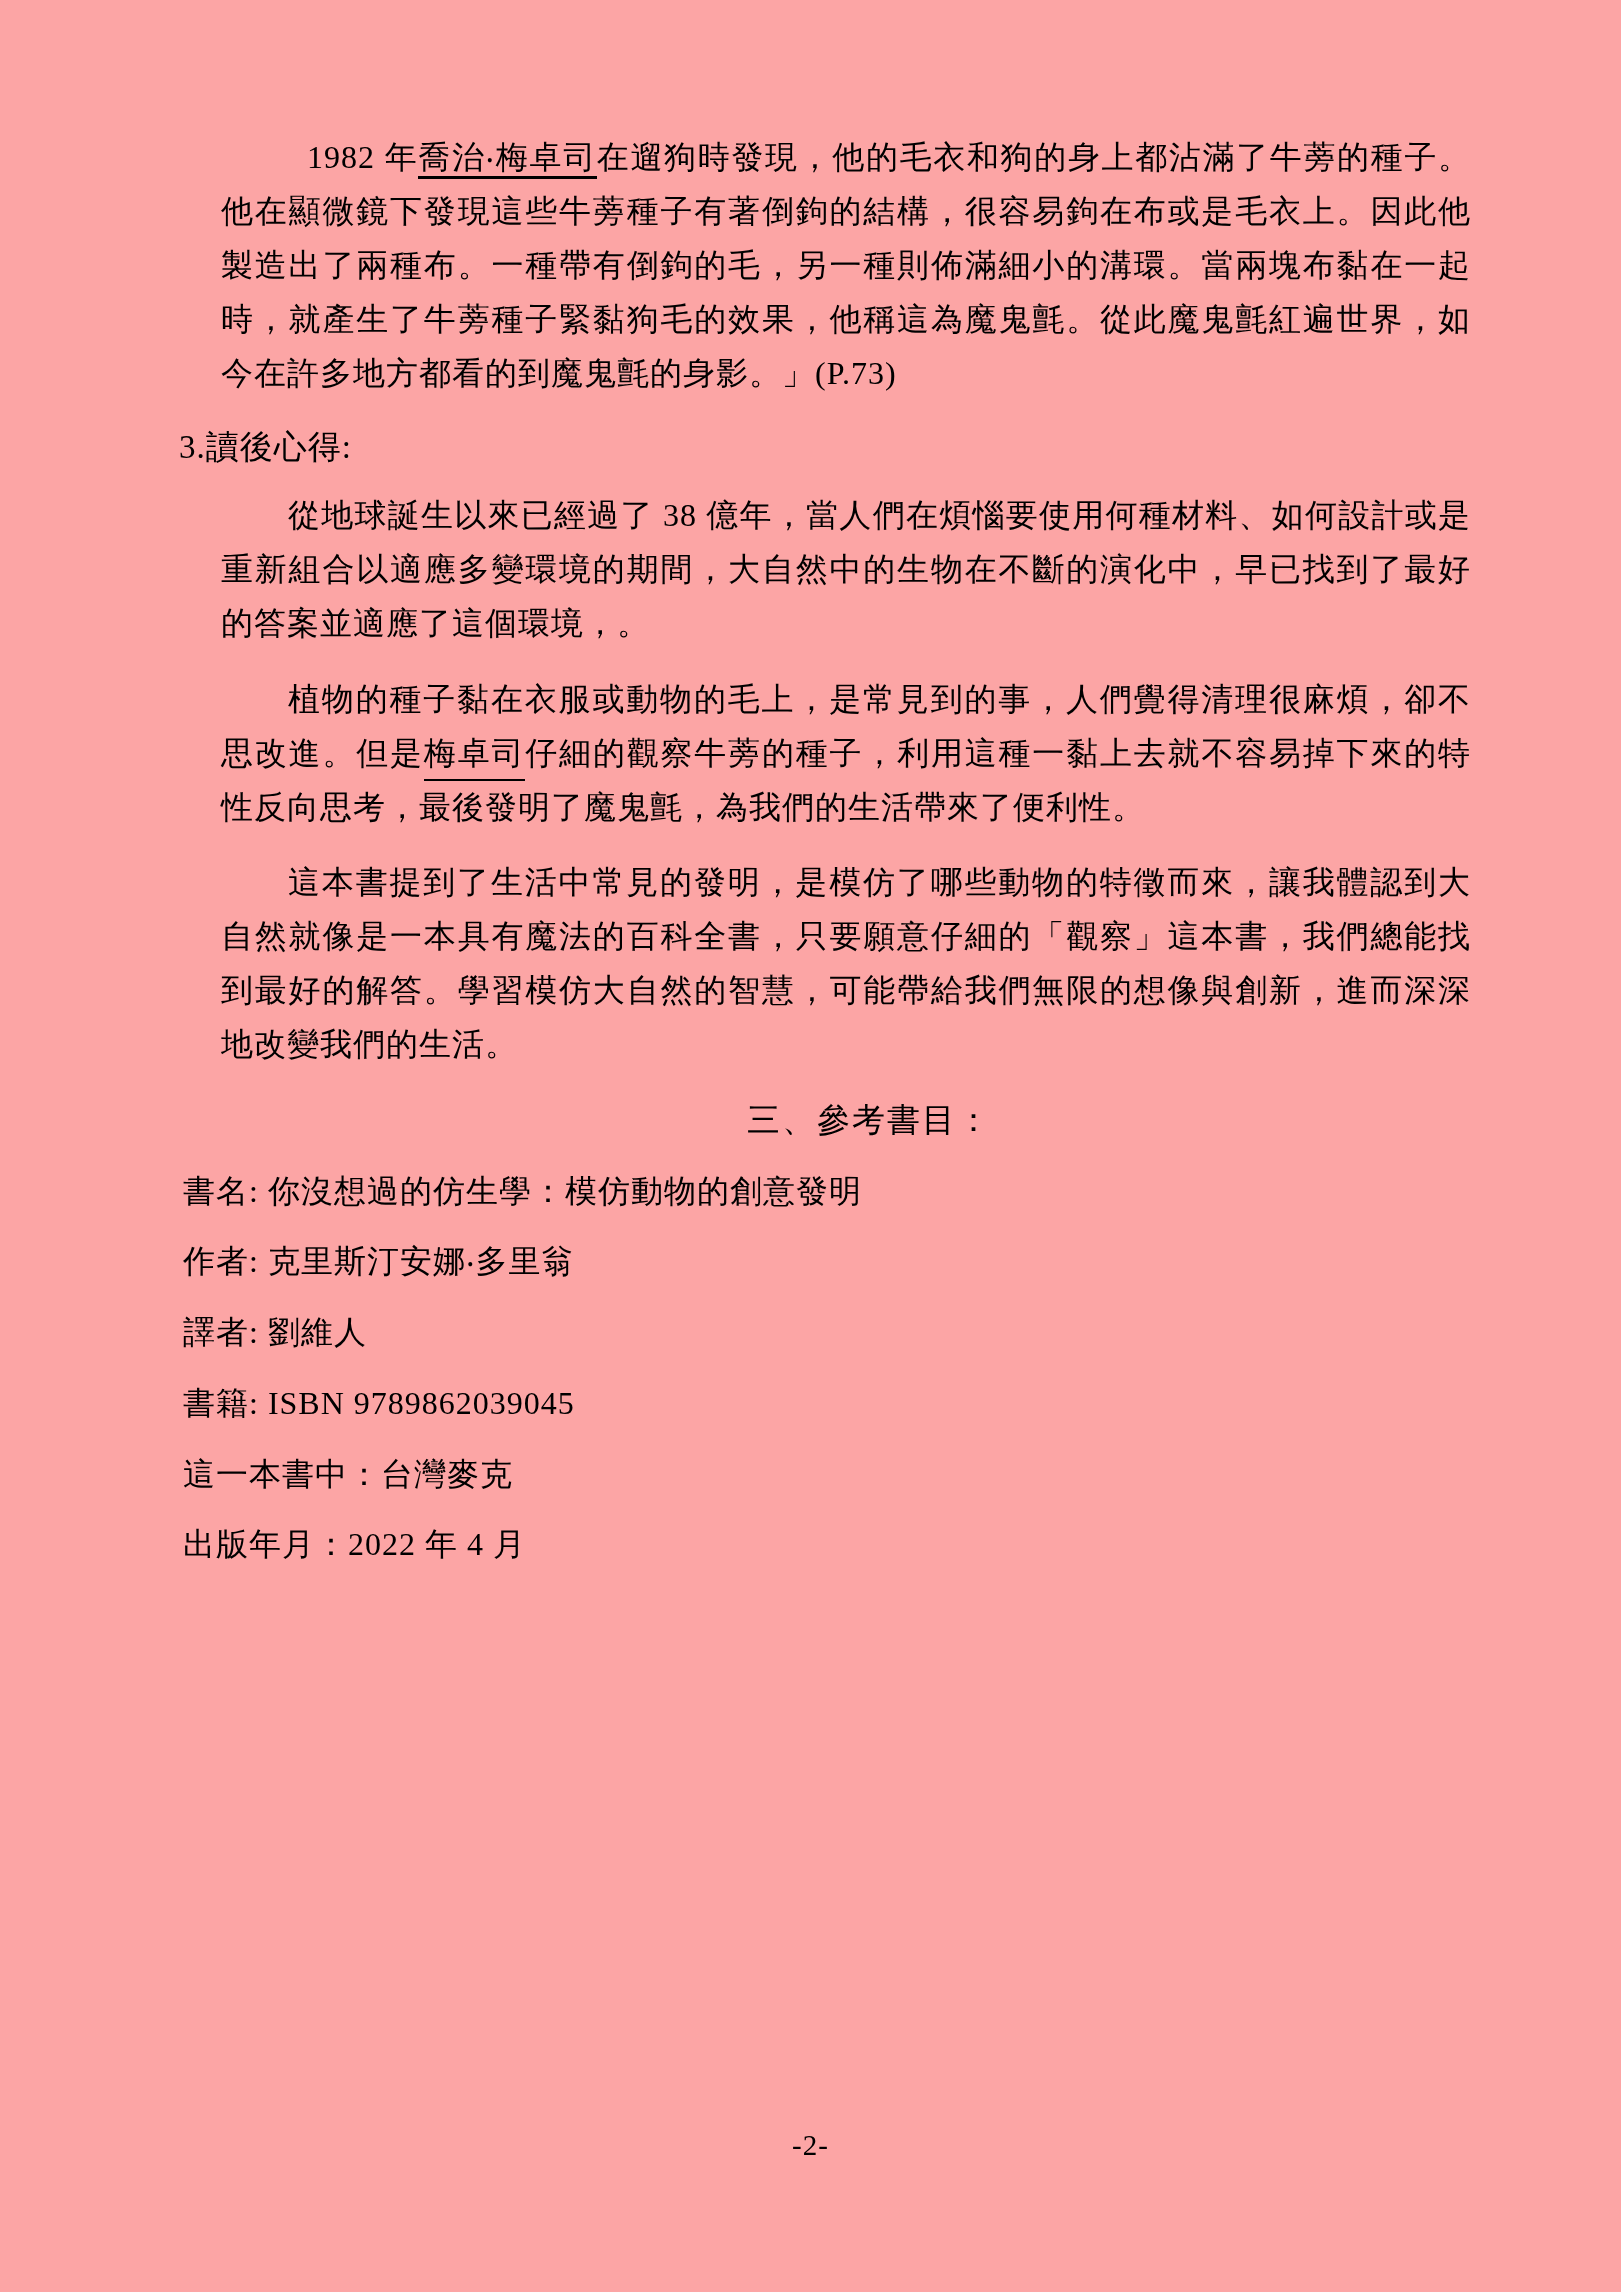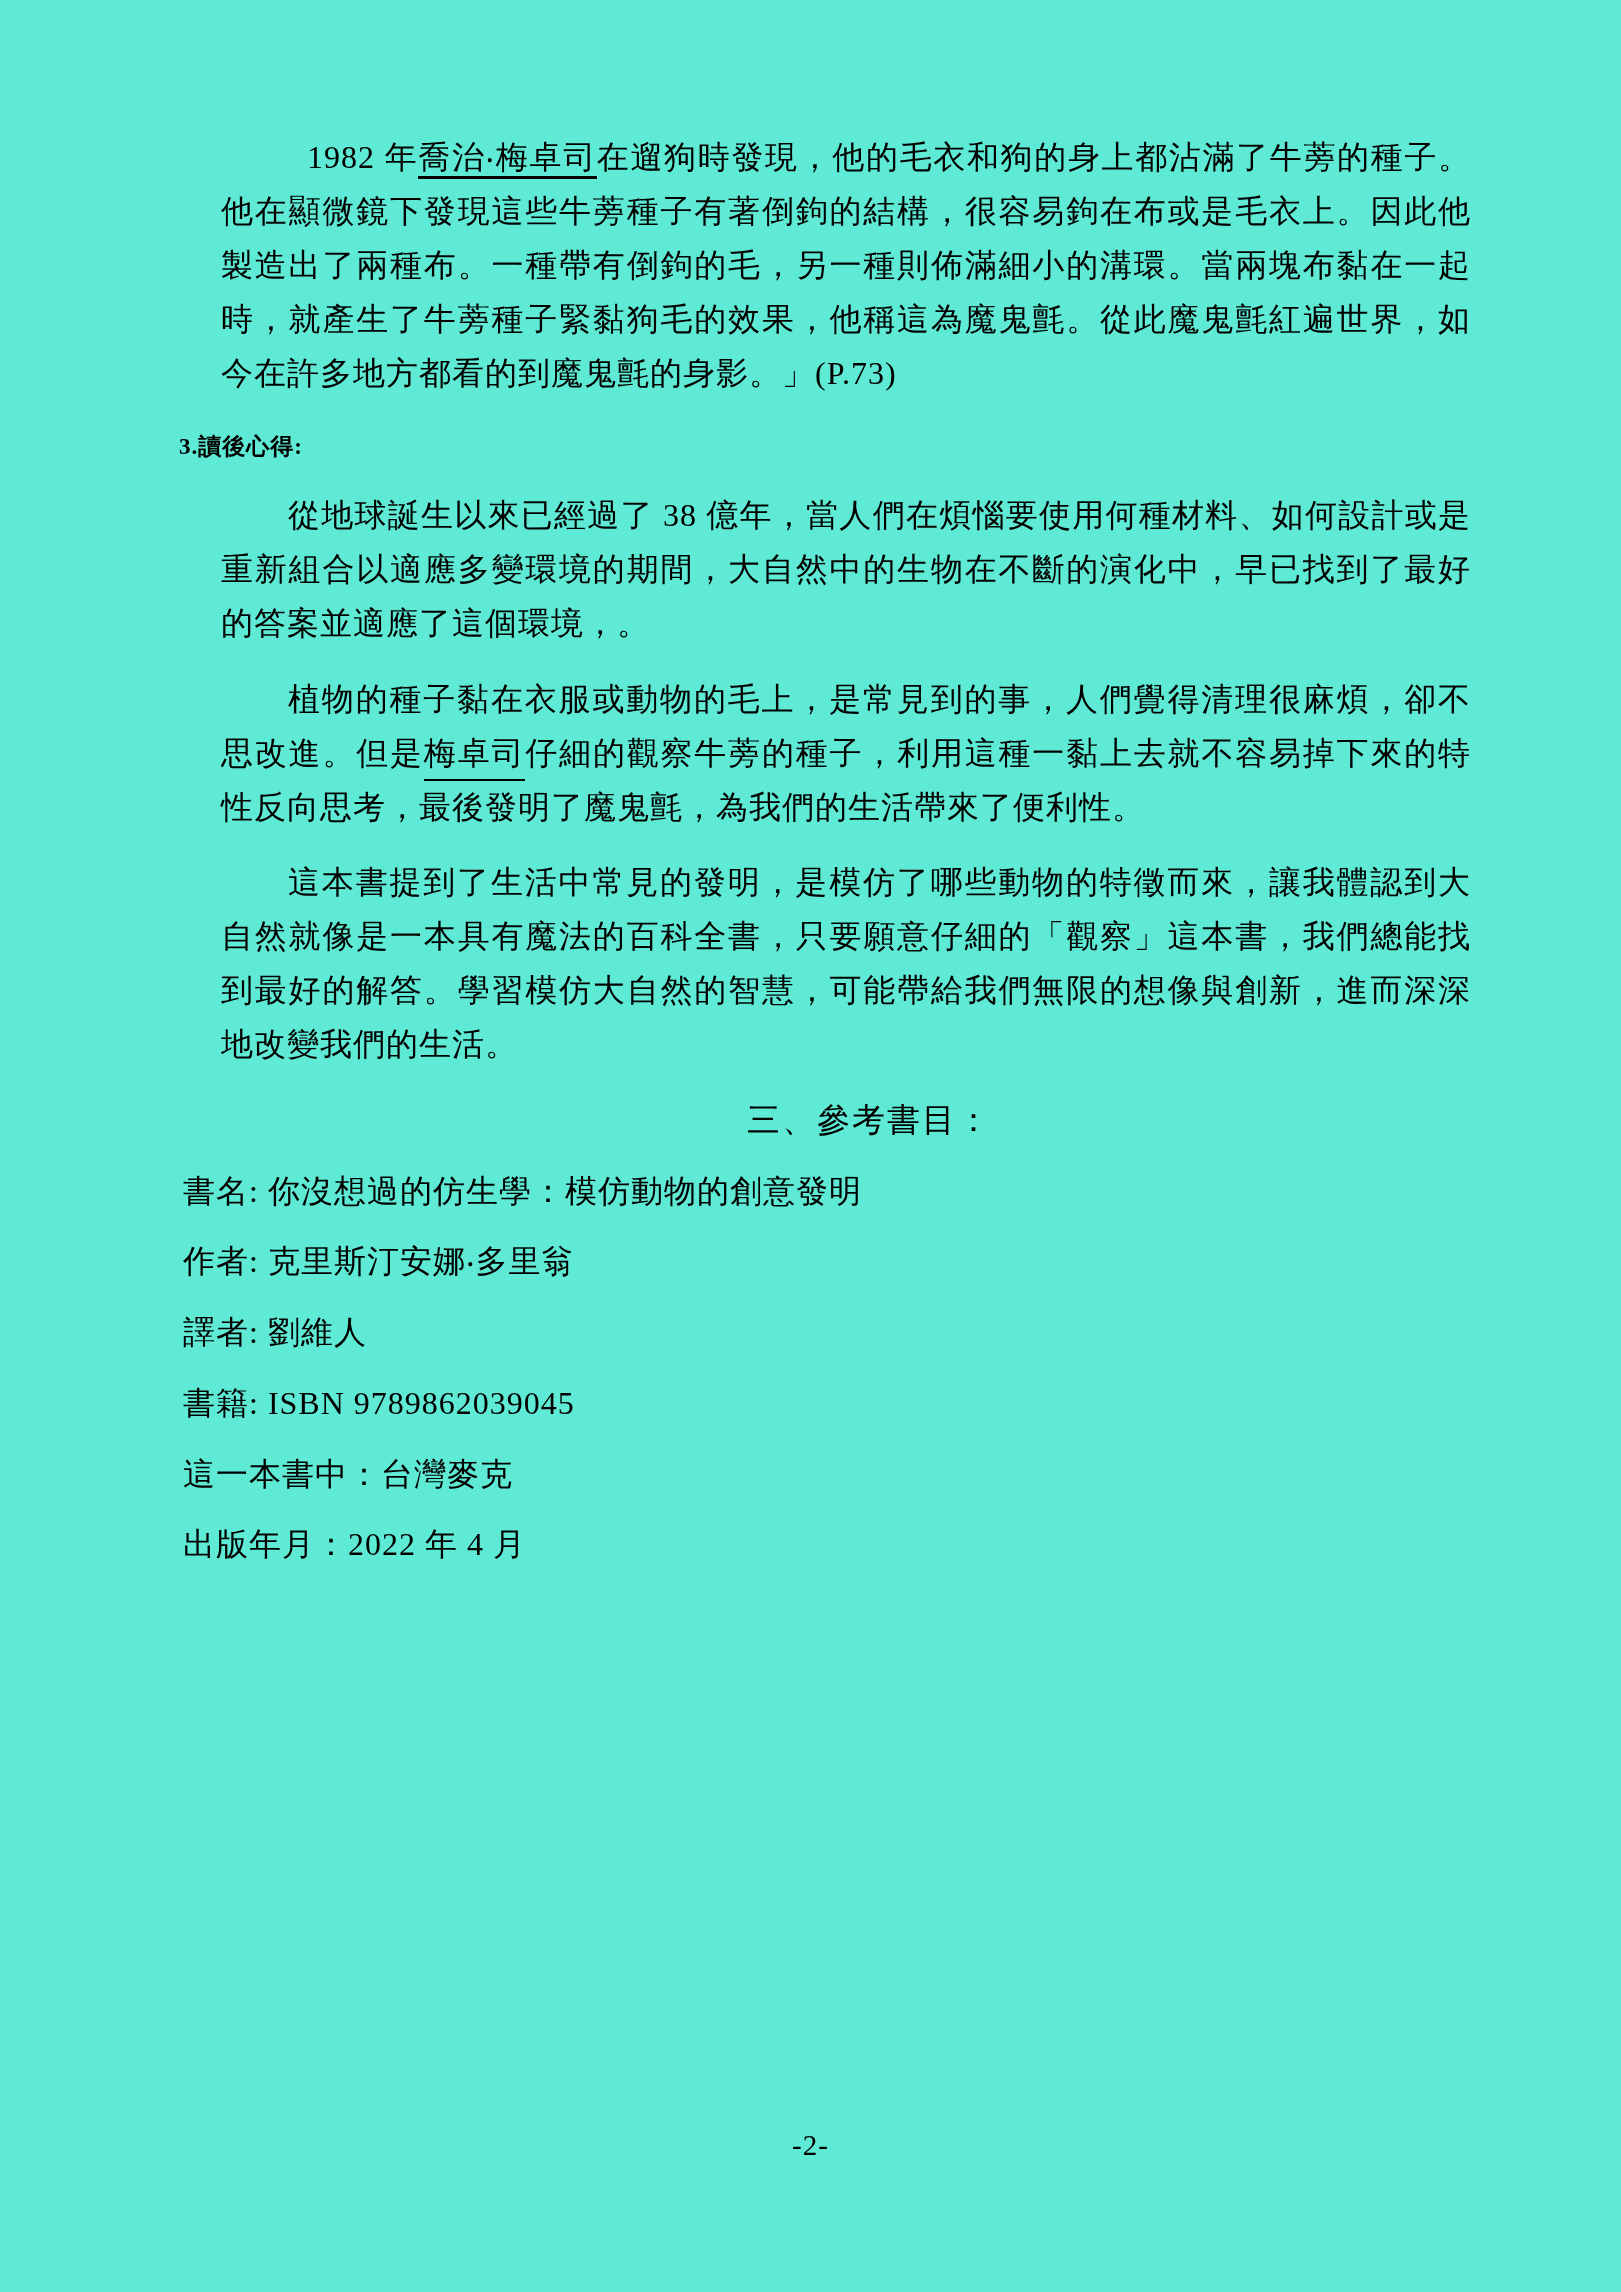--- a/index.html
+++ b/index.html
@@ -4,21 +4,21 @@
 <style>
   html, body {
     margin: 0;
     padding: 0;
     background: #ffffff;
   }
   .page {
     position: relative;
     width: 1621px;
     height: 2293px;
-    background: #5eead4;
+    background: #fca5a5;
     color: #000000;
     box-sizing: border-box;
     padding-top: 130px;
     font-family: "Liberation Serif", "DejaVu Serif", serif;
     overflow: hidden;
   }
   .para {
     width: 1250px;
     margin: 0 0 0 221px;
     font-size: 32px;
@@ -29,23 +29,23 @@
   .quote-para {
     text-indent: 86px;
     margin-bottom: 19.6px;
   }
   .body-para {
     text-indent: 67px;
     margin-bottom: 21.6px;
   }
   .section-heading {
     margin: 0 0 14.7px 179px;
-    font-size: 23px;
+    font-size: 33px;
     line-height: 54px;
-    font-weight: bold;
+    font-weight: normal;
     letter-spacing: 1px;
   }
   .ref-heading {
     margin: 0 0 16.7px 118px;
     font-size: 33px;
     line-height: 54px;
     font-weight: normal;
     letter-spacing: 2px;
     text-align: center;
   }

